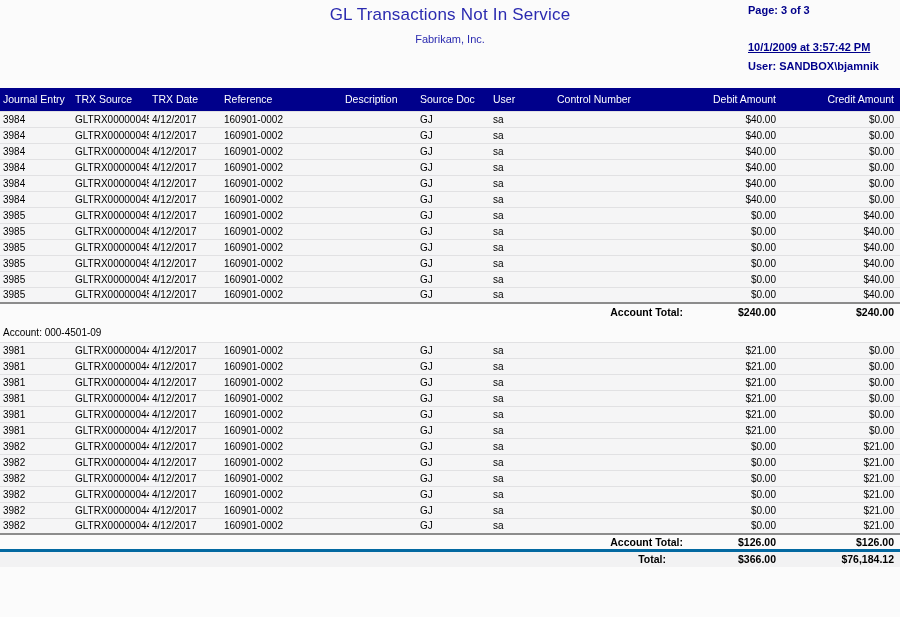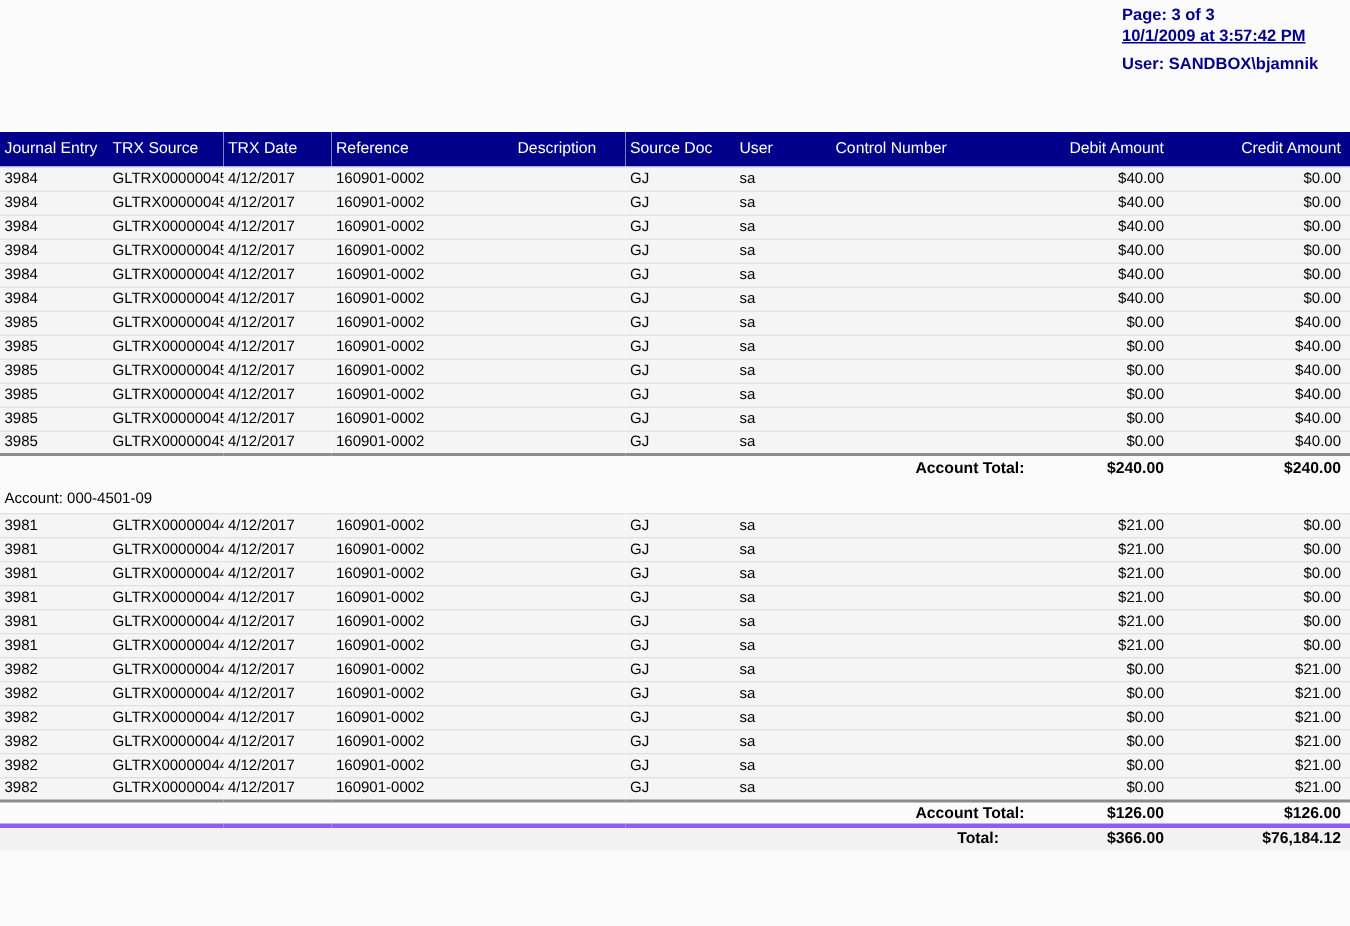--- a/index.html
+++ b/index.html
@@ -12,21 +12,21 @@
     position: relative;
     overflow: hidden;
   }
 
   
   .report-header { position: relative; height: 88px; background: #fbfbfb; }
   .title-block { position: absolute; top: 5px; left: 0; width: 100%; text-align: center; }
   .report-title { font-size: 17px; color: #2b2bb0; letter-spacing: 0.2px; }
   .report-company { font-size: 11px; color: #2b2bb0; margin-top: 8px; }
   .meta-block { position: absolute; top: 4px; left: 748px; font-size: 11px; font-weight: bold; color: #00008b; line-height: 13px; }
-  .meta-page { margin-bottom: 1px; }
+  .meta-page { margin-bottom: 24px; }
   .meta-datetime { margin-bottom: 6px; text-decoration: underline; }
 
   
   table { width: 900px; border-collapse: collapse; table-layout: fixed; }
   th, td {
     padding: 0 6px 0 3px;
     font-size: 10px;
     white-space: nowrap; overflow: hidden;
     vertical-align: middle;
     text-align: left;
@@ -49,31 +49,35 @@
     height: 16px;
     background: #fbfbfb;
     border-top: 2px solid #8c8c8c;
     font-weight: bold; font-size: 10.5px; color: #000;
   }
   tr.total-row td.label { text-align: right; padding-right: 11px; }
   tr.spacer-row td { height: 4px; background: #fbfbfb; padding: 0; }
   tr.grand-total-row td {
     height: 17px;
     background: #f2f2f3;
-    border-top: 3px solid #8b5cf6;
+    border-top: 3px solid #0369a1;
     font-weight: bold; font-size: 10.5px; color: #000;
   }
   tr.grand-total-row td.label { text-align: right; padding-right: 28px; }
 </style>
 </head>
 <body>
 
 <div class="page">
 
   <div class="report-header">
+    <div class="title-block">
+      <div class="report-title">GL Transactions Not In Service</div>
+      <div class="report-company">Fabrikam, Inc.</div>
+    </div>
     <div class="meta-block">
       <div class="meta-page">Page: 3 of 3</div>
       <div class="meta-datetime">10/1/2009 at 3:57:42 PM</div>
       <div class="meta-user">User: SANDBOX\bjamnik</div>
     </div>
   </div>
 
   <table>
     <colgroup id="table-colgroup">
         <col style="width: 72px;">

